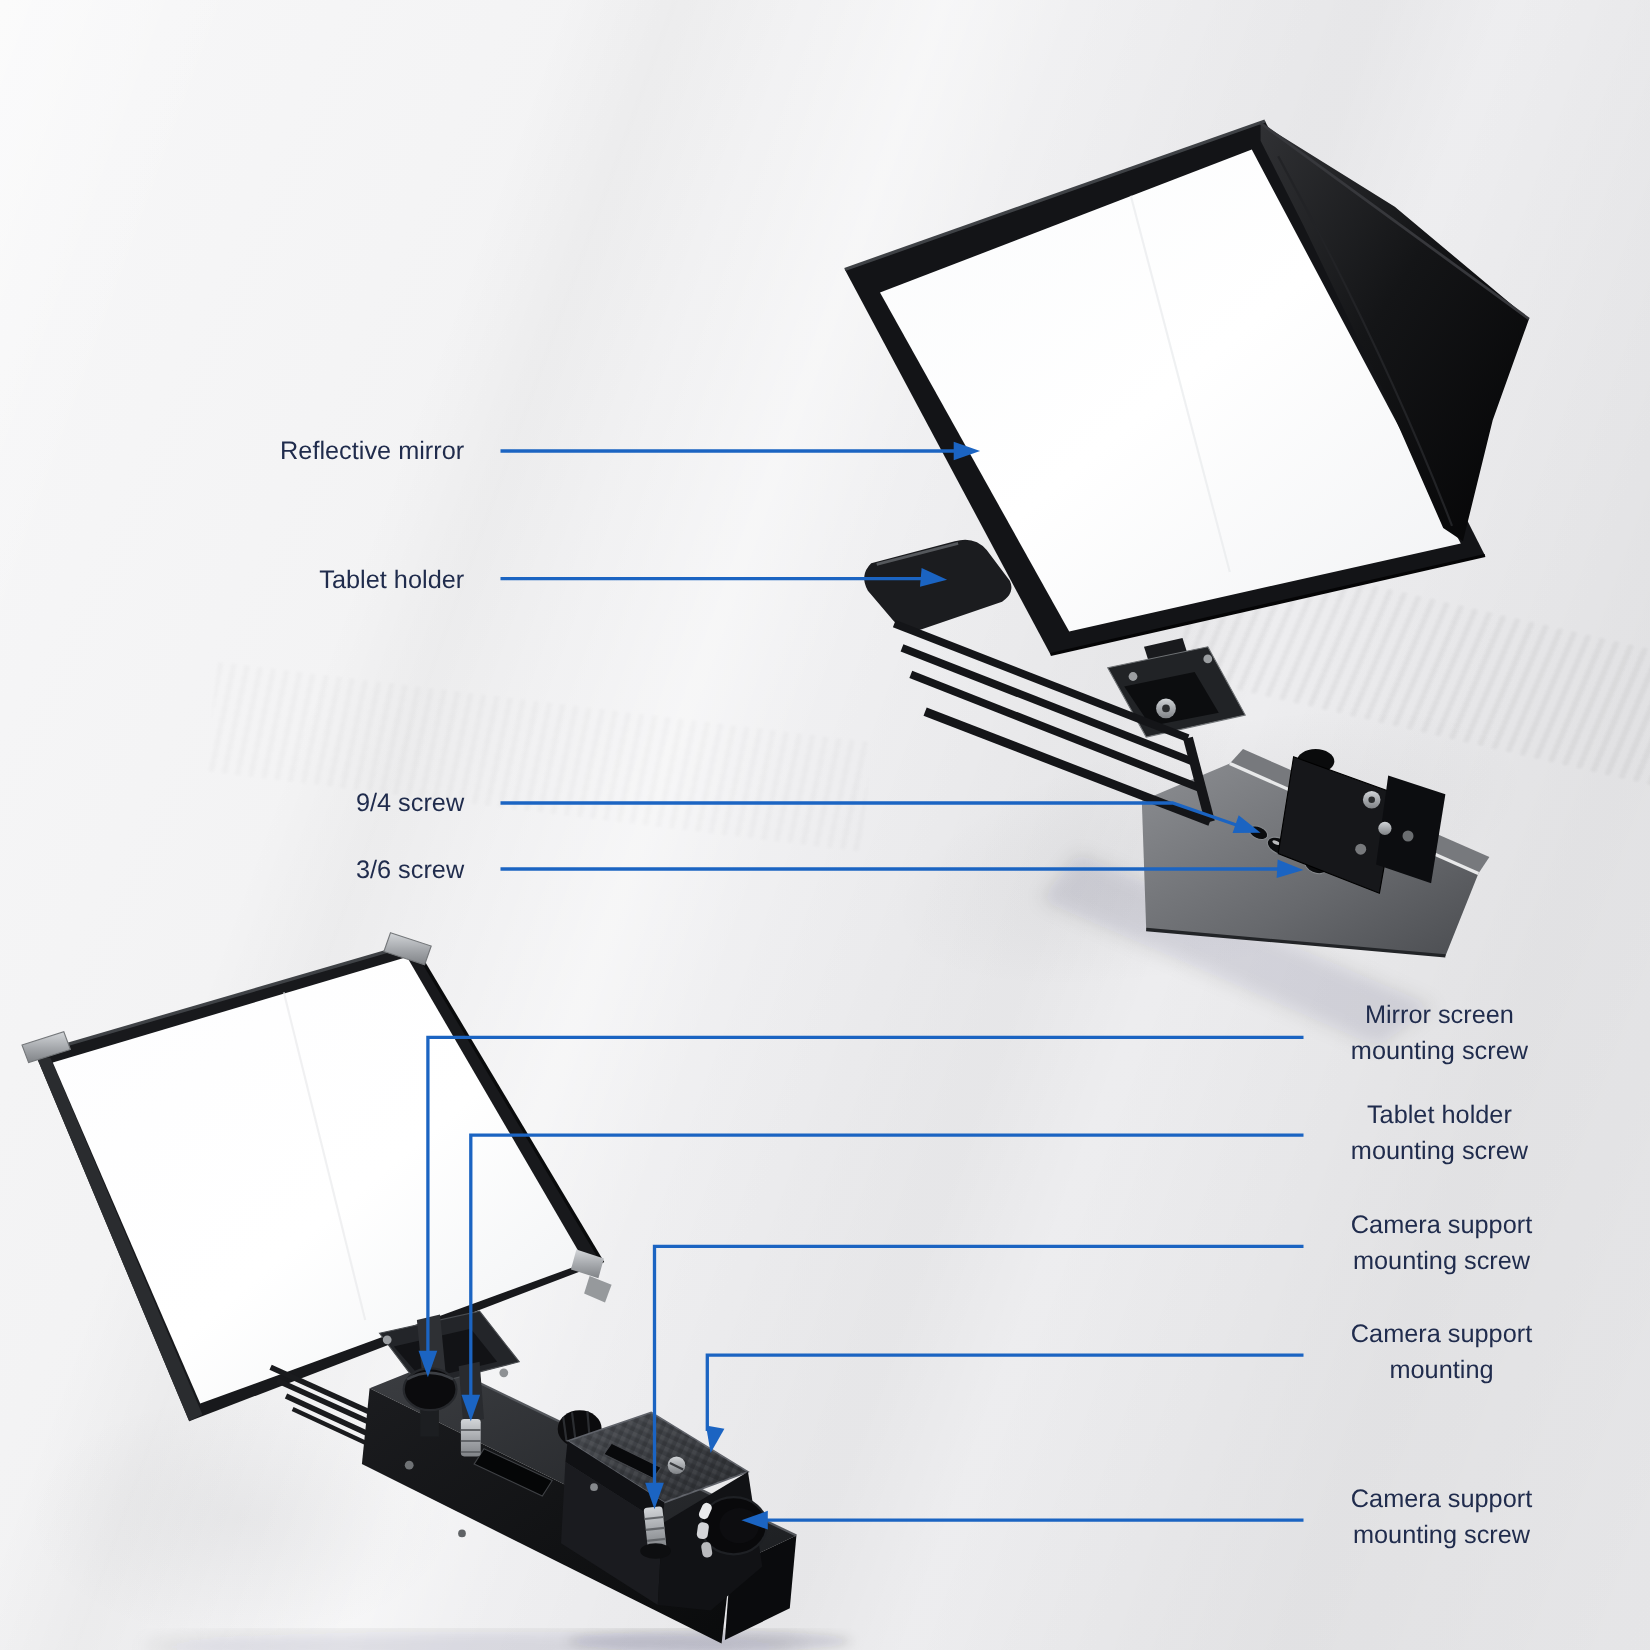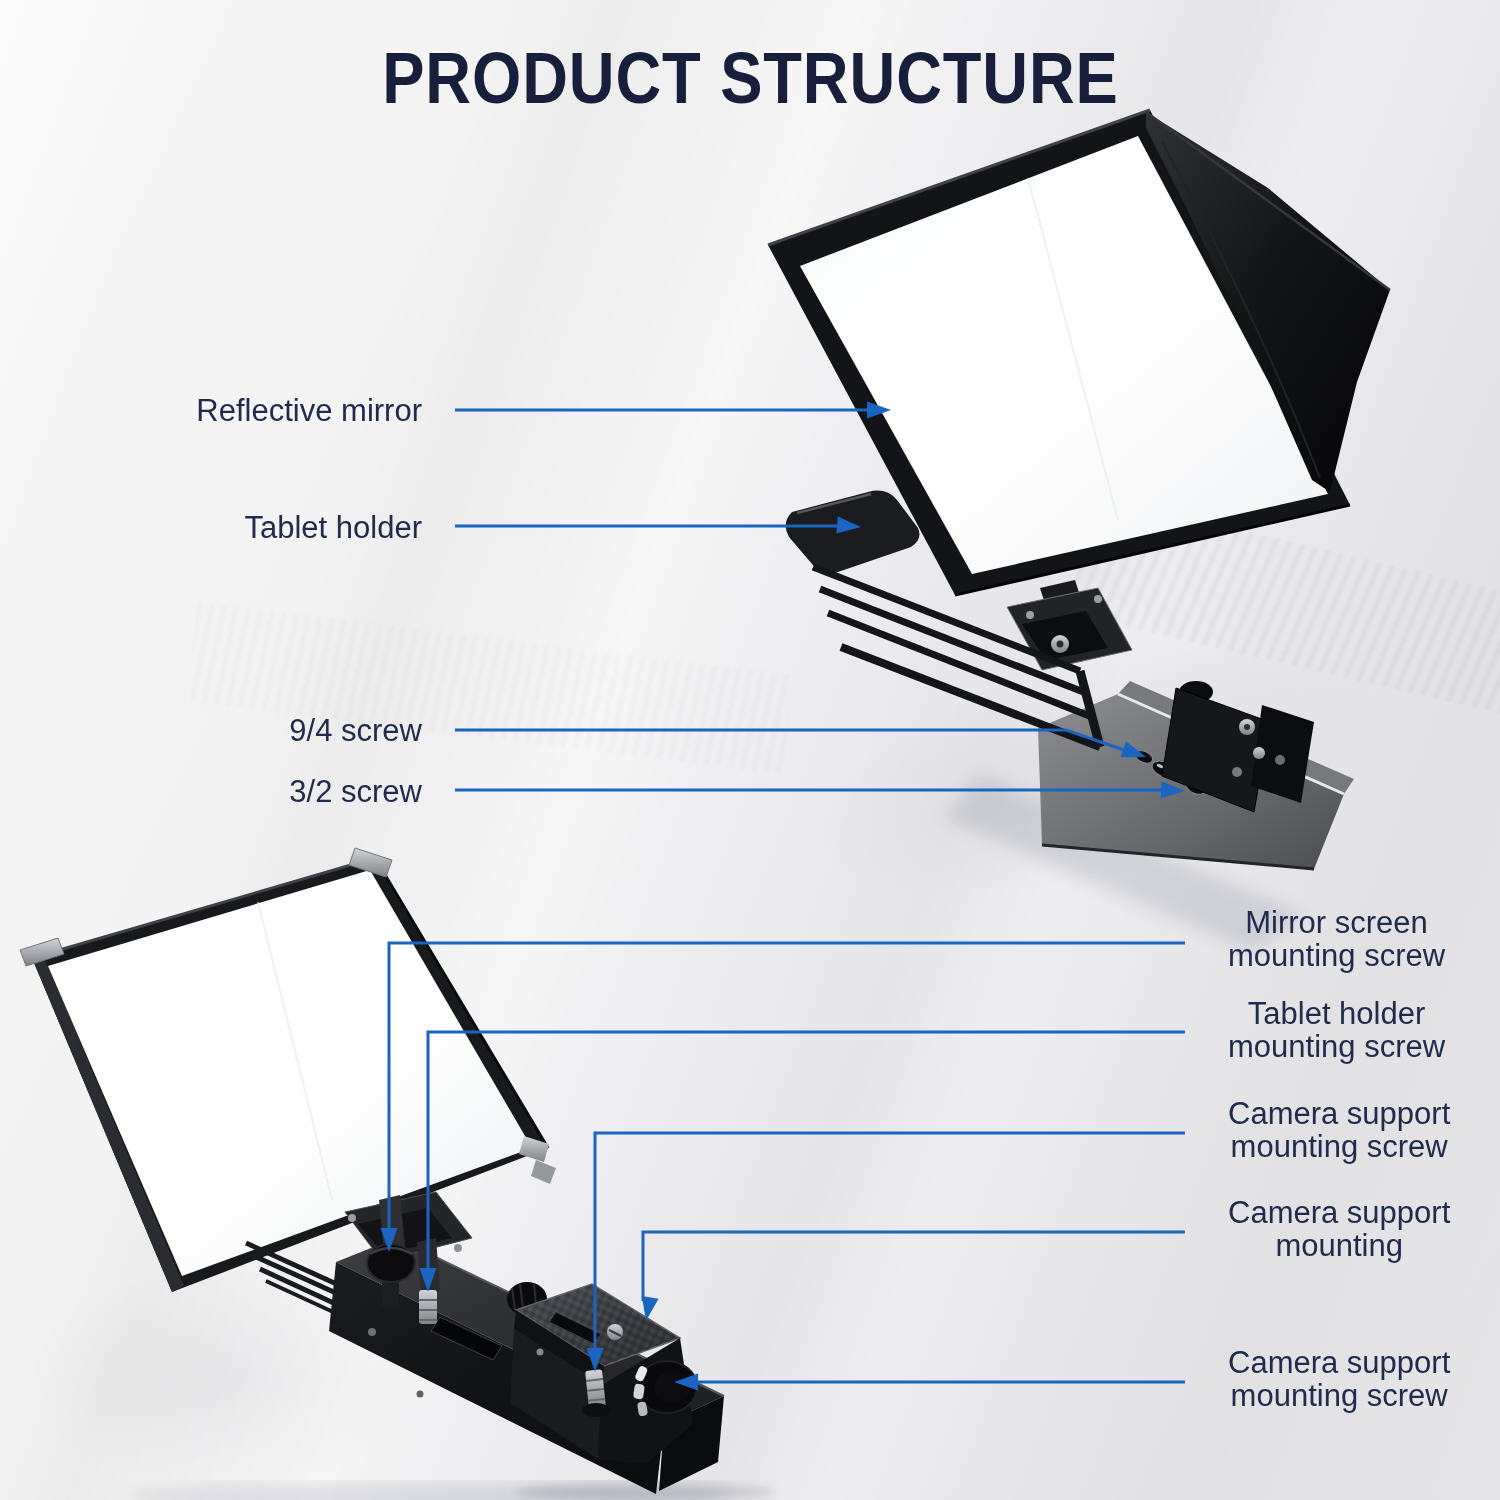--- a/index.html
+++ b/index.html
@@ -27,38 +27,35 @@
     background:radial-gradient(closest-side, rgba(60,62,66,.07), rgba(60,62,66,0) 72%);pointer-events:none;}
   .softshadow2{position:absolute;left:-40px;top:1230px;width:520px;height:300px;
     background:radial-gradient(closest-side, rgba(60,62,66,.055), rgba(60,62,66,0) 75%);pointer-events:none;}
 
   .title-wrap{position:absolute;left:0;top:40px;width:1500px;text-align:center;}
   .title{display:inline-block;font-weight:700;font-size:72px;line-height:76px;
     color:#171f3a;letter-spacing:1px;transform:scaleX(.88);transform-origin:center;white-space:nowrap;}
 
   svg.scene{position:absolute;left:0;top:0;}
 
-  .lbl{position:absolute;color:#202c4d;font-size:31px;line-height:33px;}
+  .lbl{position:absolute;color:#202c4d;font-size:23px;line-height:33px;}
   .lbl-left{right:1078px;text-align:right;transform:translateY(-50%);white-space:nowrap;}
   .lbl-right{left:1228px;text-align:center;}
   .lbl-right span{display:block;}
 </style>
 </head>
 <body>
 
 <div class="page">
   <div class="bands"></div>
   <div class="ribs ribs1"></div>
   <div class="ribs ribs2"></div>
   <div class="softshadow1"></div>
   <div class="softshadow2"></div>
 
-  <div class="title-wrap">
-    <span class="title">PRODUCT STRUCTURE</span>
-  </div>
 
   <svg class="scene" width="1500" height="1500" viewBox="0 0 1500 1500">
     <defs>
       <linearGradient id="mg1" x1="0" y1="0" x2="1" y2="1">
         <stop offset="0" stop-color="#fafbfc"></stop>
           <stop offset=".5" stop-color="#ffffff"></stop>
           <stop offset="1" stop-color="#f1f2f4"></stop>
       </linearGradient>
       <linearGradient id="mg2" x1="0" y1="0" x2="1" y2="1">
         <stop offset="0" stop-color="#fdfdfe"></stop>
@@ -275,21 +272,21 @@
   <div class="lbl lbl-left" style="top:410px">
     <span>Reflective mirror</span>
   </div>
   <div class="lbl lbl-left" style="top:527px">
     <span>Tablet holder</span>
   </div>
   <div class="lbl lbl-left" style="top:730px">
     <span>9/4 screw</span>
   </div>
   <div class="lbl lbl-left" style="top:791px">
-    <span>3/2 screw</span>
+    <span>3/6 screw</span>
   </div>
 
   <div class="lbl lbl-right" style="top:906px">
     <span>Mirror screen</span>
     <span>mounting screw</span>
   </div>
   <div class="lbl lbl-right" style="top:997px">
     <span>Tablet holder</span>
     <span>mounting screw</span>
   </div>

